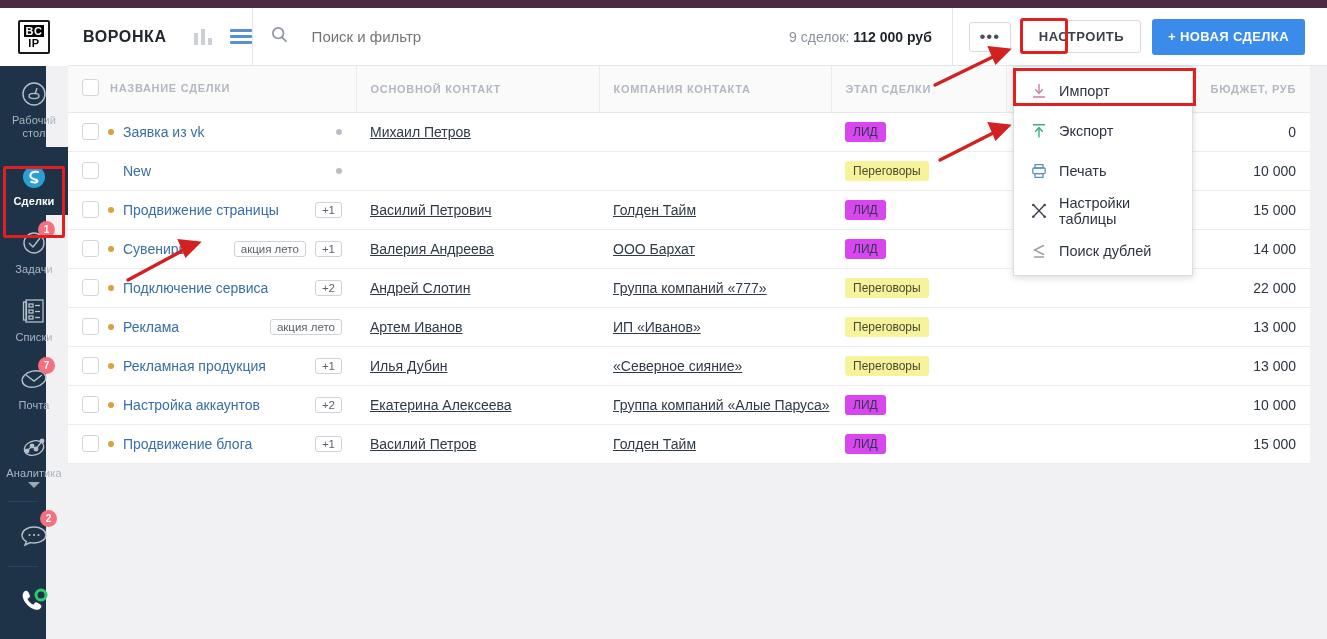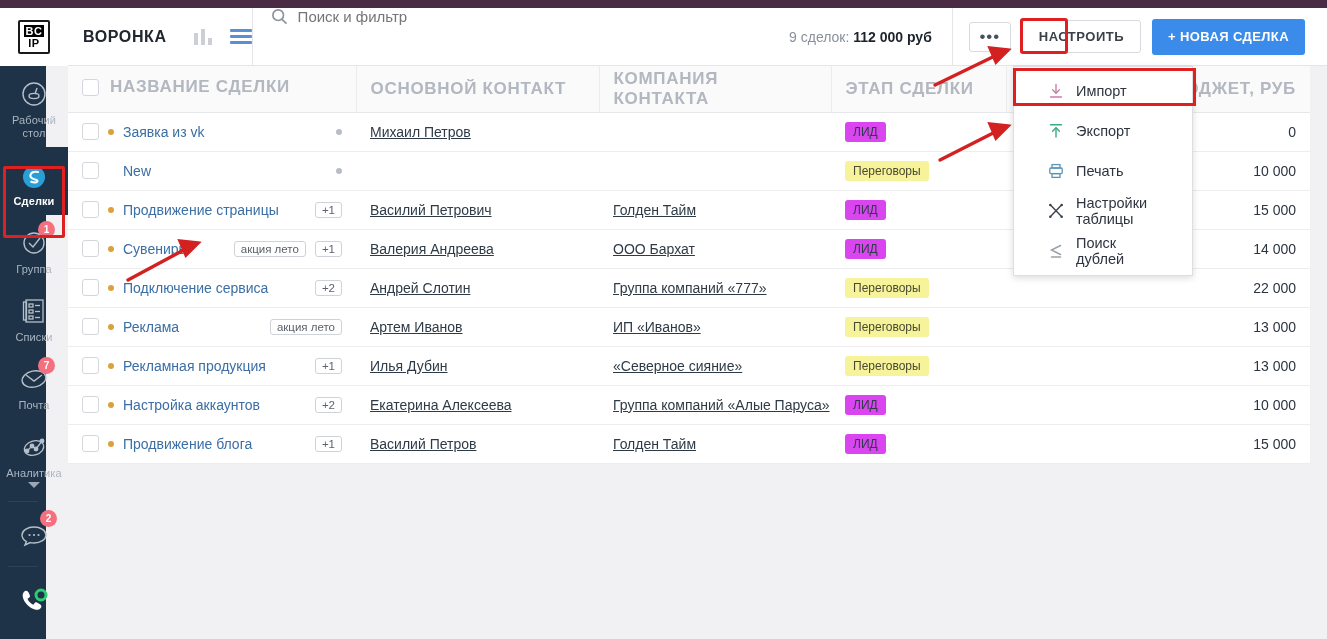--- a/index.html
+++ b/index.html
@@ -64,21 +64,21 @@
   .page-title {
     font-size: 16px; font-weight: bold; letter-spacing: .6px; color: #20262e;
     margin-left: 15px;
   }
   .view-icons { display: flex; align-items: center; gap: 18px; margin-left: 27px; }
   .icon-kanban { display:flex; align-items:flex-end; gap:3px; height:16px; }
   .icon-kanban i { display:block; width:4px; background:#ccd0d6; }
   .icon-list { display:flex; flex-direction:column; gap:3px; }
   .icon-list i { display:block; width:22px; height:3px; background:#5b8fd4; border-radius:1px; }
   .hdr-divider { width:1px; height:58px; background:#e3e5e8; }
-  .search-wrap { display:flex; align-items:flex-start; gap:10px; padding-left:18px; width: 530px; height:58px;}
+  .search-wrap { display:flex; align-items:center; gap:24px; padding-left:18px; width: 530px; height:58px;}
   .search-input {
     border:0; outline:0; font-size:15px; color:#9aa1ab; width: 440px;
     font-family: inherit; background: transparent;
   }
   .summary { margin-left:auto; font-size:14px; color:#8a919b; padding-right:20px; white-space:nowrap;}
   .summary b { color:#1d232b; font-weight:bold; }
   .hdr-actions { display:flex; align-items:center; gap:11px; padding: 0 22px 0 16px; }
   .btn-dots {
     width:42px; height:30px; border:1px solid #d7dade; background:#fff; border-radius:3px;
     color:#4a5058; font-size:17px; line-height:26px; letter-spacing:1px; cursor:pointer;
@@ -99,21 +99,21 @@
   }
 
   
   .table-area {
     position:absolute; left:68px; top:66px; width:1259px; height:573px; background:#f1f1f4;
     overflow:hidden;
   }
   table.deals { width: 1242px; border-collapse: collapse; background:#fff; table-layout: fixed; }
   table.deals th {
     height: 46px; background:#fafafb; border-bottom:1px solid #e6e7ea; border-right:1px solid #ececee;
-    font-size: 17px; font-weight: bold; letter-spacing:.7px; color:#b2b7c0; text-align:left;
+    font-size: 11px; font-weight: bold; letter-spacing:.7px; color:#b2b7c0; text-align:left;
     padding: 0 14px; text-transform: uppercase; vertical-align: middle;
   }
   table.deals th:last-child { text-align:right; border-right:0; }
   table.deals td {
     height: 39px; border-bottom:1px solid #ededf0; font-size:14px; color:#2c3440;
     padding: 0 14px; vertical-align: middle; background:#fff;
   }
   td.c-name { padding-left: 12px; }
   td.c-budget { text-align:right; color:#3d4450; padding-right:18px; }
 
@@ -139,21 +139,21 @@
   .stage.lead { background:#d946ef; color:#2d3b49; }
   .stage.nego { background:#f6f39a; color:#4a4a33; }
 
   
   .dropdown {
     position:absolute; left:1013px; top:66px; width:180px;
     background:#fff; border:1px solid #dcdee2; box-shadow: 0 2px 7px rgba(0,0,0,.14);
     z-index: 40; padding: 4px 0;
   }
   .dd-item {
-    display:flex; align-items:center; gap:12px; height:40px; padding:0 33px;
+    display:flex; align-items:center; gap:12px; height:40px; padding:0 16px;
     font-size:14.5px; color:#2e3440; cursor:pointer;
   }
   .dd-icon { width:17px; height:17px; display:flex; align-items:center; justify-content:center; flex:0 0 auto;}
   .import-highlight {
     position:absolute; left:1013px; top:68px; width:183px; height:38px;
     border:3px solid #e02020; pointer-events:none; z-index:41;
   }
 
   
   .arrows { position:absolute; left:0; top:0; width:1327px; height:639px; pointer-events:none; z-index:50; }
@@ -197,21 +197,21 @@
     </div>
 
     <div class="nav-item">
       <div class="nv-icon">
         <svg width="30" height="30" viewBox="0 0 30 30" fill="none" stroke="#b6c0cb" stroke-width="1.4">
           <circle cx="15" cy="15" r="10"></circle>
             <polyline points="10,15 14,19 21,10"></polyline>
         </svg>
       </div>
       <div class="badge">1</div>
-      <div class="nv-label">Группа</div>
+      <div class="nv-label">Задачи</div>
     </div>
 
     <div class="nav-item">
       <div class="nv-icon">
         <svg width="28" height="30" viewBox="0 0 28 30" fill="none" stroke="#b6c0cb" stroke-width="1.3">
           <rect x="6" y="4" width="17" height="22"></rect>
             <rect x="3.5" y="6" width="3" height="18"></rect>
           <rect x="9" y="8" width="4" height="3"></rect>
             <line x1="15" y1="9.5" x2="20" y2="9.5"></line>
           <rect x="9" y="14" width="4" height="3"></rect>

